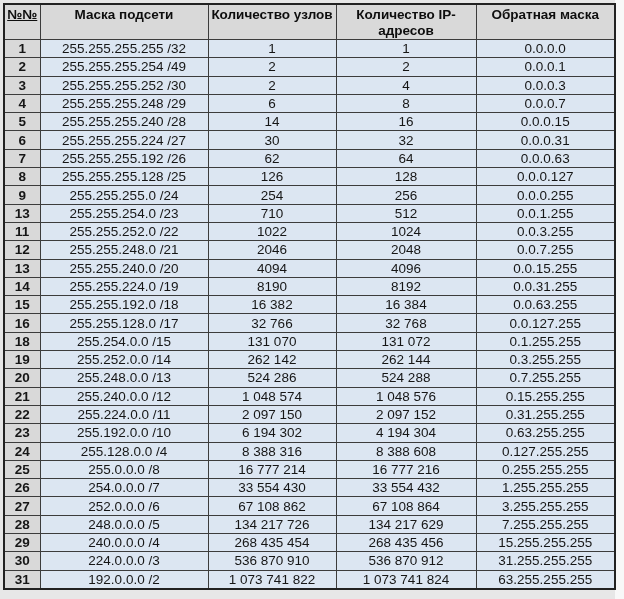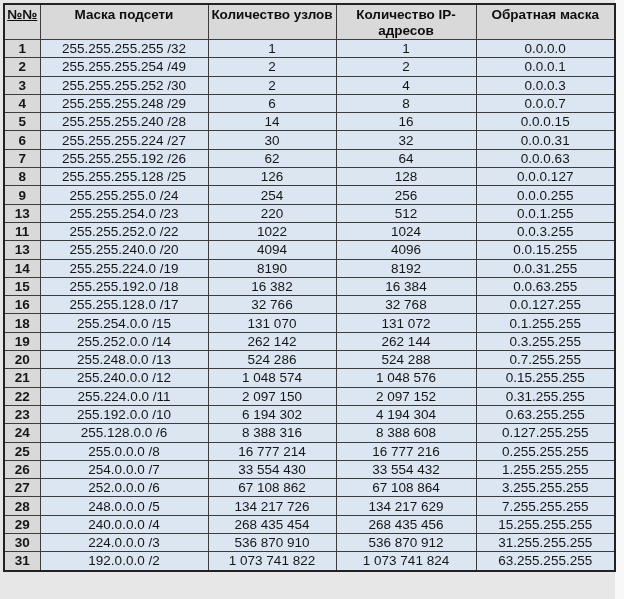--- a/index.html
+++ b/index.html
@@ -146,32 +146,39 @@
       <tr>
         <td class="numcol">9</td>
         <td>255.255.255.0 /24</td>
         <td>254</td>
         <td>256</td>
         <td>0.0.0.255</td>
       </tr>
       <tr>
         <td class="numcol">13</td>
         <td>255.255.254.0 /23</td>
-        <td>220</td>
+        <td>710</td>
         <td>512</td>
         <td>0.0.1.255</td>
       </tr>
       <tr>
         <td class="numcol">11</td>
         <td>255.255.252.0 /22</td>
         <td>1022</td>
         <td>1024</td>
         <td>0.0.3.255</td>
       </tr>
       <tr>
+        <td class="numcol">12</td>
+        <td>255.255.248.0 /21</td>
+        <td>2046</td>
+        <td>2048</td>
+        <td>0.0.7.255</td>
+      </tr>
+      <tr>
         <td class="numcol">13</td>
         <td>255.255.240.0 /20</td>
         <td>4094</td>
         <td>4096</td>
         <td>0.0.15.255</td>
       </tr>
       <tr>
         <td class="numcol">14</td>
         <td>255.255.224.0 /19</td>
         <td>8190</td>
@@ -229,21 +236,21 @@
       </tr>
       <tr>
         <td class="numcol">23</td>
         <td>255.192.0.0 /10</td>
         <td>6 194 302</td>
         <td>4 194 304</td>
         <td>0.63.255.255</td>
       </tr>
       <tr>
         <td class="numcol">24</td>
-        <td>255.128.0.0 /6</td>
+        <td>255.128.0.0 /4</td>
         <td>8 388 316</td>
         <td>8 388 608</td>
         <td>0.127.255.255</td>
       </tr>
       <tr>
         <td class="numcol">25</td>
         <td>255.0.0.0 /8</td>
         <td>16 777 214</td>
         <td>16 777 216</td>
         <td>0.255.255.255</td>

